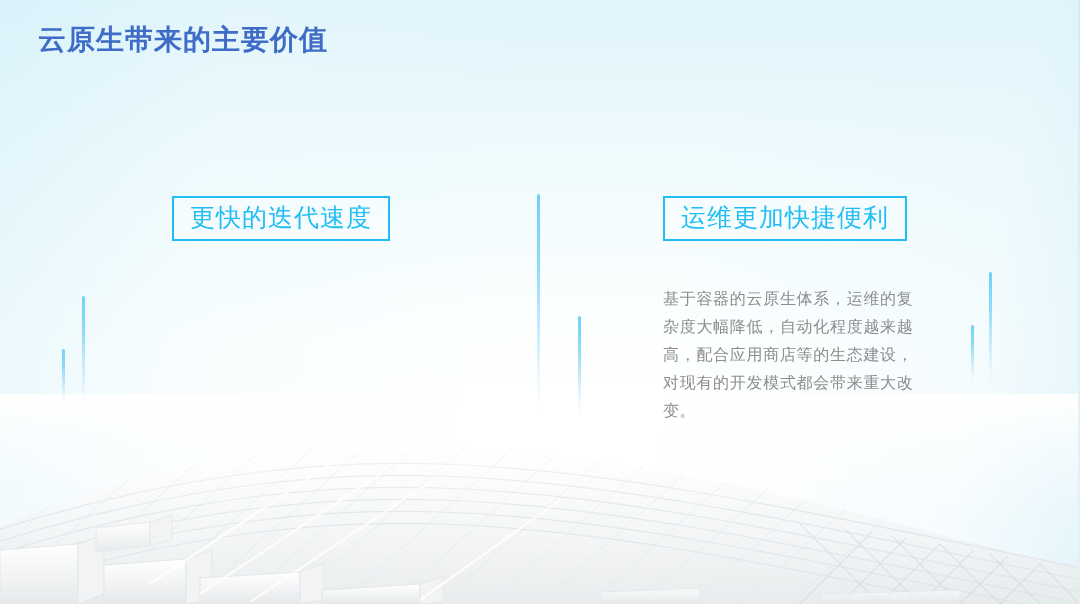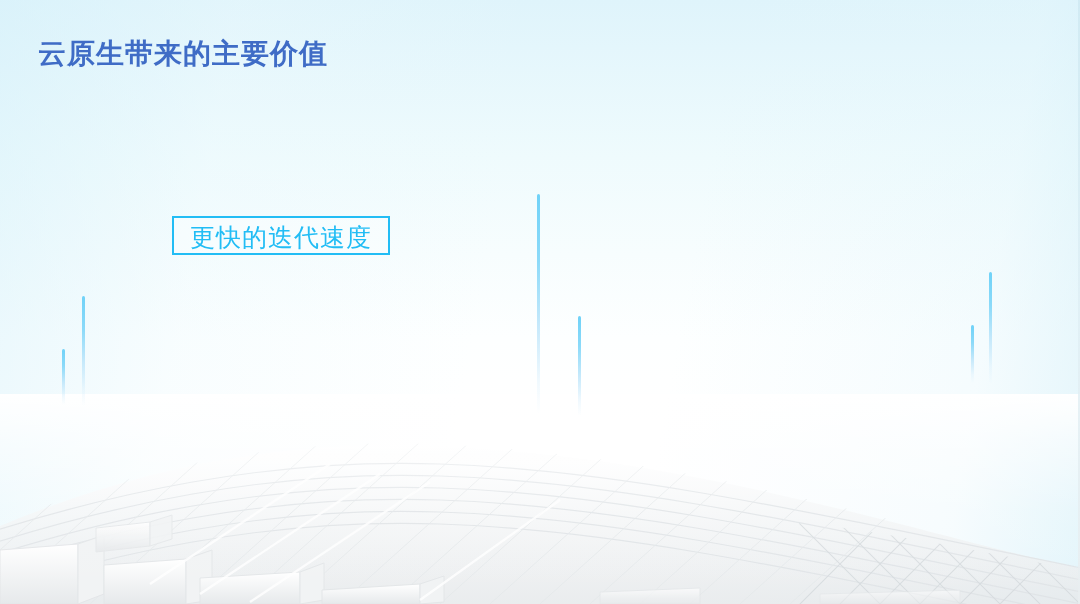--- a/index.html
+++ b/index.html
@@ -73,21 +73,21 @@
     top: 0; bottom: 0; right: 0;
     width: 2px;
     background: linear-gradient(180deg, #cfe9f2 0%, #dfeff5 50%, #e9eef0 100%);
     opacity: .85;
   }
 
   
   .page-title {
     position: absolute;
     left: 38px;
-    top: 35px;
+    top: 21px;
     font-size: 28px;
     font-weight: bold;
     letter-spacing: 1px;
     color: #3f6cc6;
     white-space: nowrap;
   }
 
   
   .accent {
     position: absolute;
@@ -105,23 +105,22 @@
   .column {
     position: absolute;
     top: 196px;
   }
   .column.left  { left: 172px; width: 340px; }
   .column.right { left: 663px; width: 340px; }
 
   .heading-box {
     display: inline-block;
     border: 2px solid #22bdf5;
-    padding: 5px 16px 1px 16px;
+    padding: 5px 16px 7px 16px;
     background: rgba(255,255,255,0.35);
-    margin-top: 20px;
   }
   .heading-text {
     font-size: 25px;
     color: #22bdf5;
     letter-spacing: 1px;
     white-space: nowrap;
     line-height: 1.15;
   }
 
   .body-text {
@@ -247,14 +246,20 @@
   <div class="accent" style="left:989px; top:272px; height:112px;"></div>
 
   <div class="page-title">云原生带来的主要价值</div>
 
   <div class="column left">
     <div class="heading-box">
       <div class="heading-text">更快的迭代速度</div>
     </div>
   </div>
 
+  <div class="column right">
+    <div class="heading-box">
+      <div class="heading-text">运维更加快捷便利</div>
+    </div>
+    <div class="body-text">基于容器的云原生体系，运维的复杂度大幅降低，自动化程度越来越高，配合应用商店等的生态建设，对现有的开发模式都会带来重大改变。</div>
+  </div>
 
 </div>
 
 </body></html>

